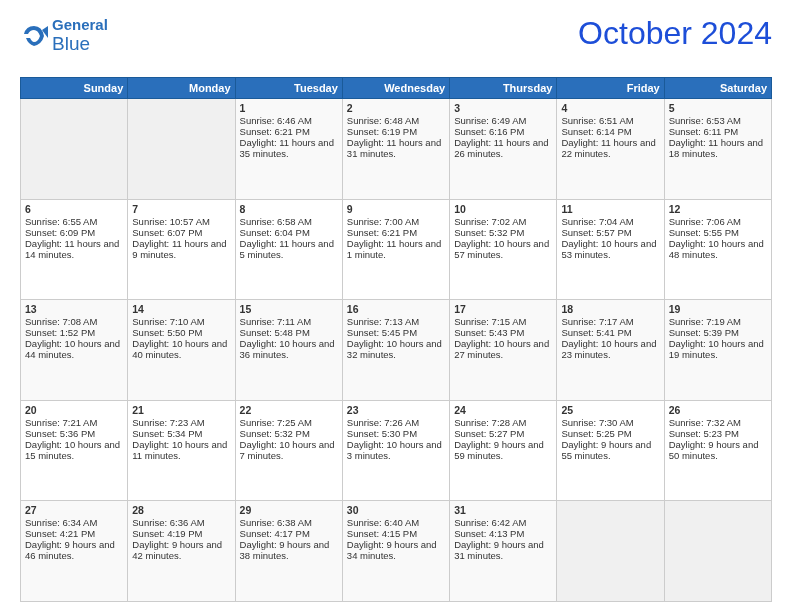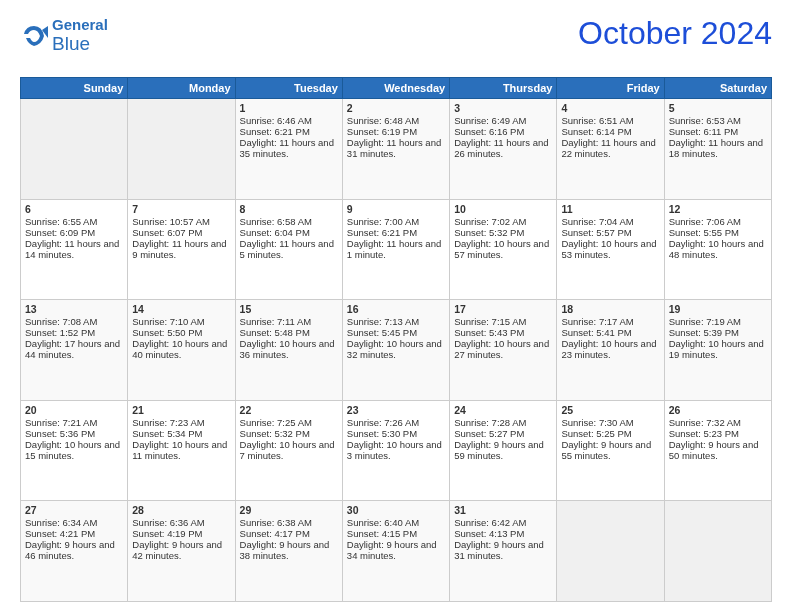--- a/index.html
+++ b/index.html
@@ -129,21 +129,21 @@
         <tr>
           <td><span class="day-num">6</span><span>Sunrise: 6:55 AM</span><br><span>Sunset: 6:09 PM</span><br><span>Daylight: 11 hours and 14 minutes.</span></td>
           <td><span class="day-num">7</span><span>Sunrise: 10:57 AM</span><br><span>Sunset: 6:07 PM</span><br><span>Daylight: 11 hours and 9 minutes.</span></td>
           <td><span class="day-num">8</span><span>Sunrise: 6:58 AM</span><br><span>Sunset: 6:04 PM</span><br><span>Daylight: 11 hours and 5 minutes.</span></td>
           <td><span class="day-num">9</span><span>Sunrise: 7:00 AM</span><br><span>Sunset: 6:21 PM</span><br><span>Daylight: 11 hours and 1 minute.</span></td>
           <td><span class="day-num">10</span><span>Sunrise: 7:02 AM</span><br><span>Sunset: 5:32 PM</span><br><span>Daylight: 10 hours and 57 minutes.</span></td>
           <td><span class="day-num">11</span><span>Sunrise: 7:04 AM</span><br><span>Sunset: 5:57 PM</span><br><span>Daylight: 10 hours and 53 minutes.</span></td>
           <td><span class="day-num">12</span><span>Sunrise: 7:06 AM</span><br><span>Sunset: 5:55 PM</span><br><span>Daylight: 10 hours and 48 minutes.</span></td>
         </tr>
         <tr>
-          <td><span class="day-num">13</span><span>Sunrise: 7:08 AM</span><br><span>Sunset: 1:52 PM</span><br><span>Daylight: 17 hours and 44 minutes.</span></td>
+          <td><span class="day-num">13</span><span>Sunrise: 7:08 AM</span><br><span>Sunset: 1:52 PM</span><br><span>Daylight: 10 hours and 44 minutes.</span></td>
           <td><span class="day-num">14</span><span>Sunrise: 7:10 AM</span><br><span>Sunset: 5:50 PM</span><br><span>Daylight: 10 hours and 40 minutes.</span></td>
           <td><span class="day-num">15</span><span>Sunrise: 7:11 AM</span><br><span>Sunset: 5:48 PM</span><br><span>Daylight: 10 hours and 36 minutes.</span></td>
           <td><span class="day-num">16</span><span>Sunrise: 7:13 AM</span><br><span>Sunset: 5:45 PM</span><br><span>Daylight: 10 hours and 32 minutes.</span></td>
           <td><span class="day-num">17</span><span>Sunrise: 7:15 AM</span><br><span>Sunset: 5:43 PM</span><br><span>Daylight: 10 hours and 27 minutes.</span></td>
           <td><span class="day-num">18</span><span>Sunrise: 7:17 AM</span><br><span>Sunset: 5:41 PM</span><br><span>Daylight: 10 hours and 23 minutes.</span></td>
           <td><span class="day-num">19</span><span>Sunrise: 7:19 AM</span><br><span>Sunset: 5:39 PM</span><br><span>Daylight: 10 hours and 19 minutes.</span></td>
         </tr>
         <tr>
           <td><span class="day-num">20</span><span>Sunrise: 7:21 AM</span><br><span>Sunset: 5:36 PM</span><br><span>Daylight: 10 hours and 15 minutes.</span></td>
           <td><span class="day-num">21</span><span>Sunrise: 7:23 AM</span><br><span>Sunset: 5:34 PM</span><br><span>Daylight: 10 hours and 11 minutes.</span></td>

